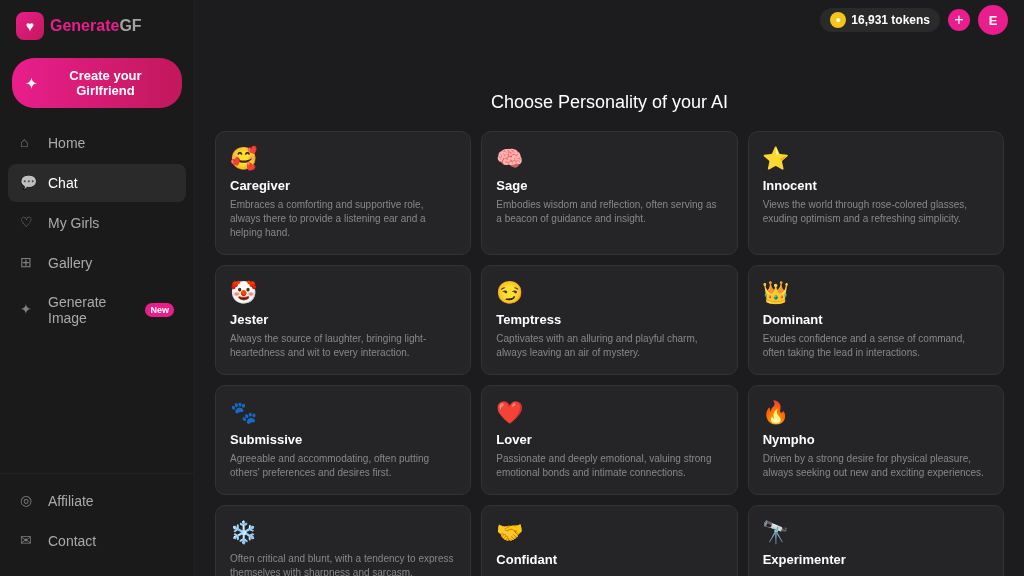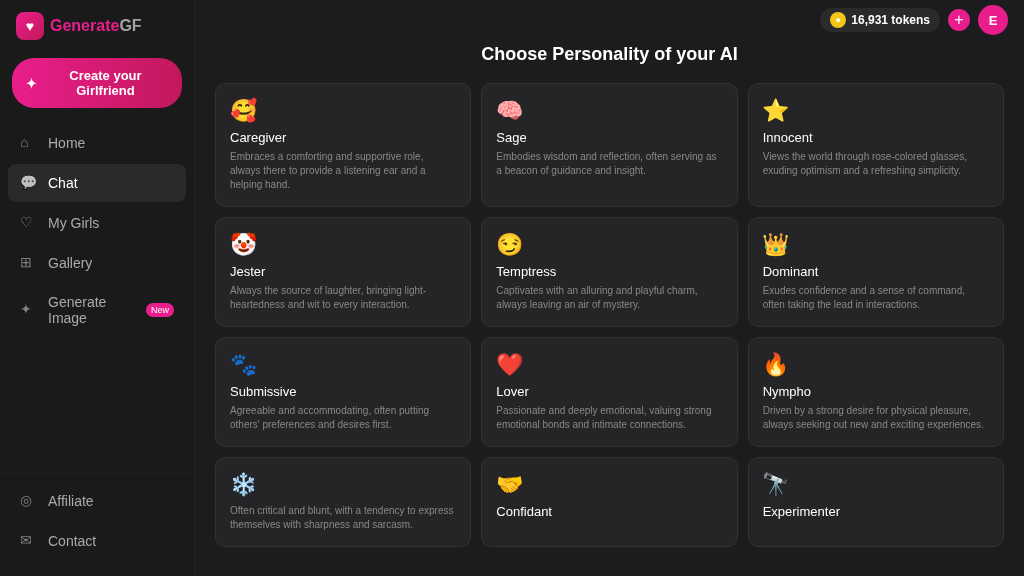--- a/index.html
+++ b/index.html
@@ -87,21 +87,21 @@
       height: 18px;
       opacity: 0.7;
       flex-shrink: 0;
     }
     .nav-badge {
       background: #e91e8c;
       color: #fff;
       font-size: 9px;
       padding: 2px 5px;
       border-radius: 10px;
-      font-weight: 400;
+      font-weight: 700;
       margin-left: 4px;
     }
 
     .sidebar-bottom {
       padding: 8px 8px 16px 8px;
       border-top: 1px solid #222;
       display: flex;
       flex-direction: column;
       gap: 2px;
     }
@@ -180,23 +180,24 @@
     }
 
     
     .content-area {
       padding: 44px 20px 20px 20px;
     }
 
     .section-title {
       text-align: center;
       font-size: 18px;
-      font-weight: 700;
+      font-weight: 400;
       color: #fff;
       margin-bottom: 18px;
+      margin-top: 48px;
     }
 
     .personality-grid {
       display: grid;
       grid-template-columns: repeat(3, 1fr);
       gap: 10px;
       margin-bottom: 20px;
     }
 
     .personality-card {
@@ -208,21 +209,21 @@
       transition: border-color 0.2s;
     }
 
     .card-emoji {
       font-size: 22px;
       margin-bottom: 6px;
       display: block;
     }
     .card-title {
       font-size: 13px;
-      font-weight: 400;
+      font-weight: 700;
       color: #fff;
       margin-bottom: 5px;
     }
     .card-desc {
       font-size: 10px;
       color: #888;
       line-height: 1.4;
     }
   </style>
 </head>

